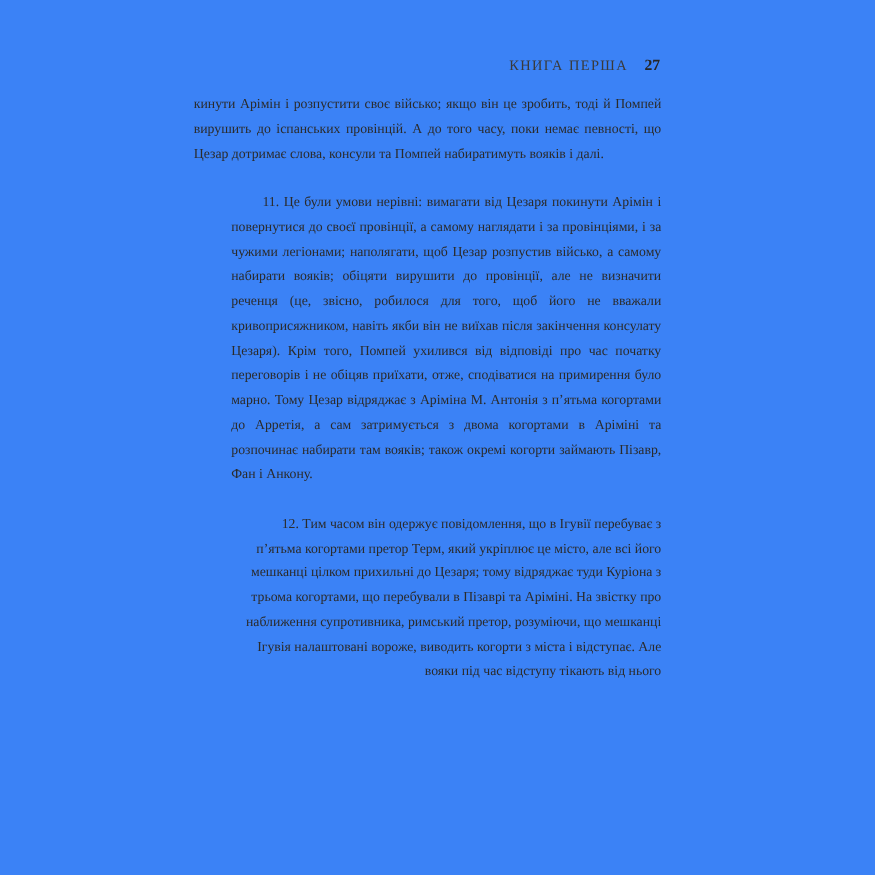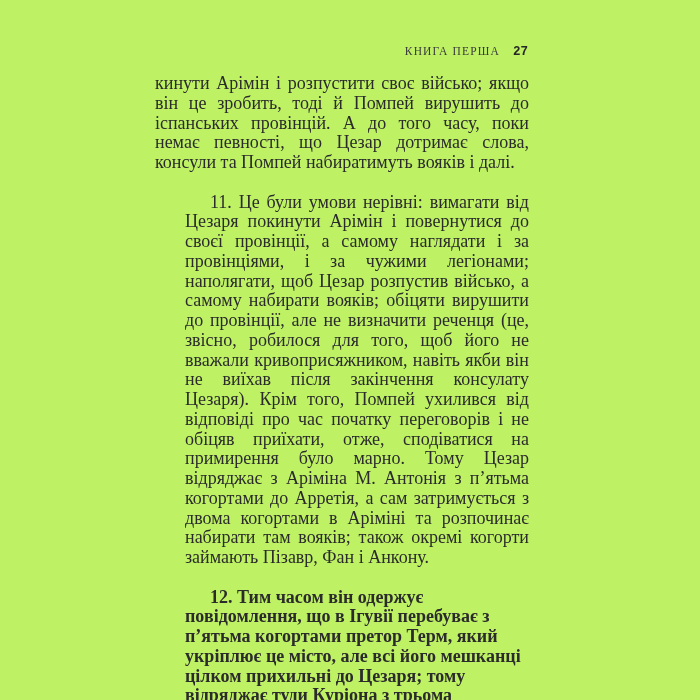--- a/index.html
+++ b/index.html
@@ -5,21 +5,21 @@
 <style>
   html, body {
     margin: 0;
     padding: 0;
     background: #ffffff;
   }
   .page {
     position: relative;
     width: 700px;
     height: 700px;
-    background: #bef264;
+    background: #3b82f6;
     overflow: hidden;
     font-family: "Liberation Serif", "DejaVu Serif", serif;
     color: #2b2b2b;
   }
 
   
   .running-head {
     position: absolute;
     left: 155px;
     right: 172px;
@@ -34,49 +34,47 @@
     font-size: 11.5px;
     letter-spacing: 1.15px;
     color: #3a3a3a;
     white-space: nowrap;
   }
   .running-head .folio {
     font-size: 12.5px;
     font-weight: bold;
     color: #262626;
     white-space: nowrap;
-    font-family: Liberation Mono, monospace;
   }
 
   
   .text-block {
     position: absolute;
     left: 155px;
     top: 74px;
     width: 374px;
   }
   .para {
     margin: 0;
-    font-size: 18px;
+    font-size: 11px;
     line-height: 19.75px;
     text-align: justify;
     text-justify: inter-word;
     hyphens: manual;
     color: #2b2b2b;
   }
   .para + .para {
     margin-top: 19.75px;
     margin-left: 30px;
   }
   .para.indent {
     text-indent: 25px;
   }
   .para:last-child {
-    text-align: left;
-    font-weight: bold;
+    text-align: right;
   }
 </style>
 </head>
 <body>
 
 <div class="page">
 
   <div class="running-head">
     <span class="book-title">КНИГА ПЕРША</span>
     <span class="folio">27</span>

